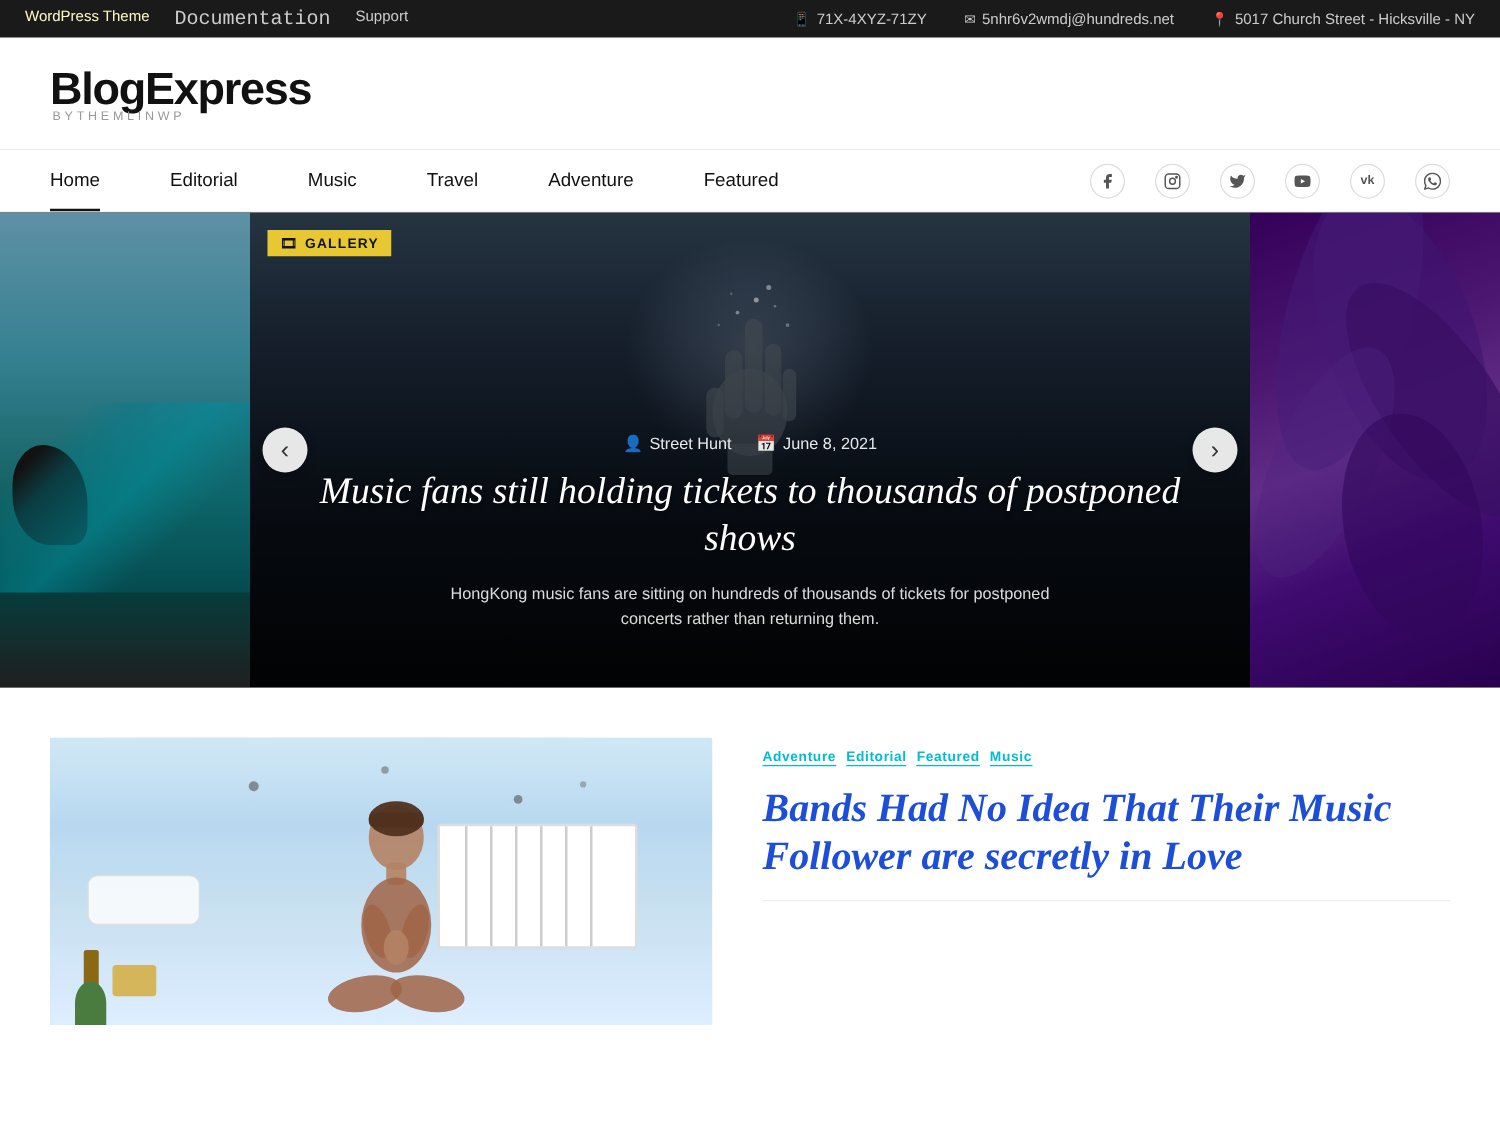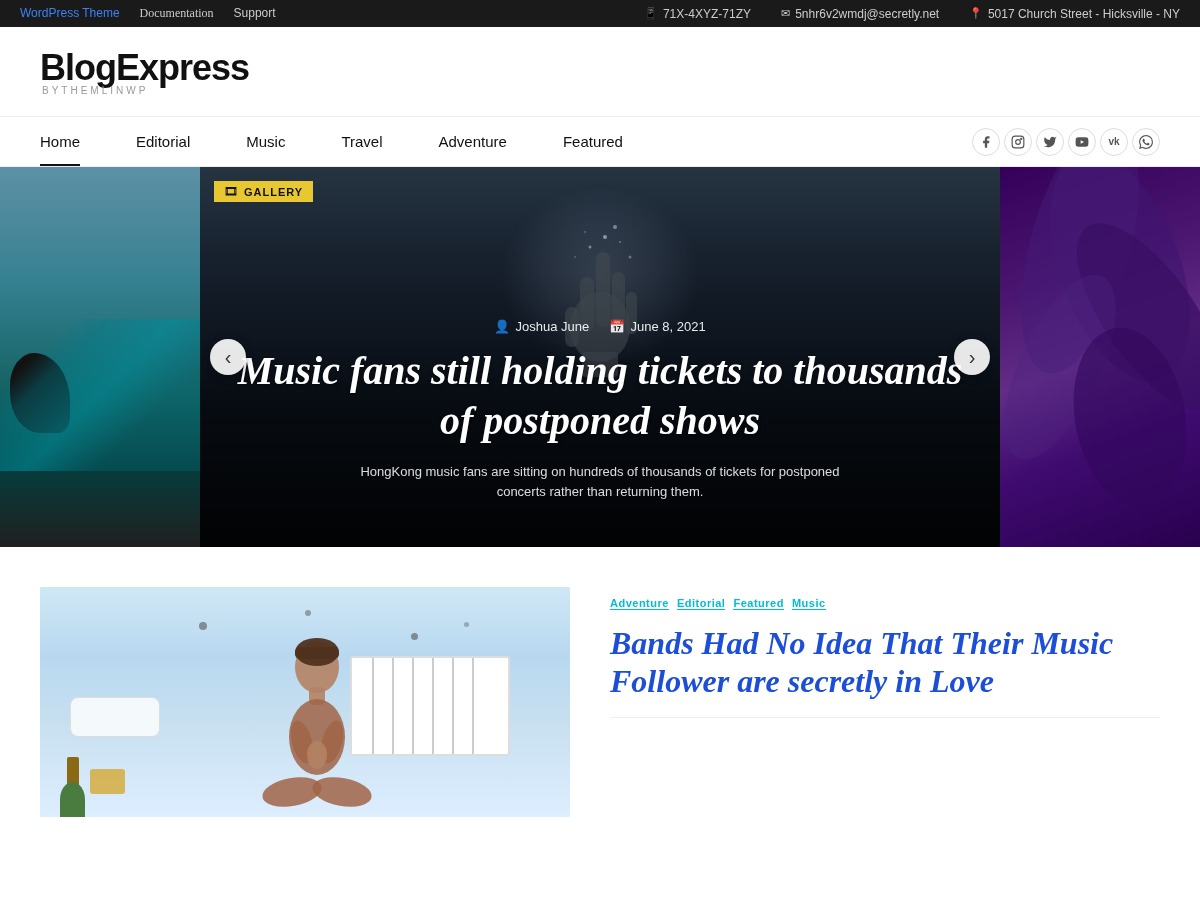--- a/index.html
+++ b/index.html
@@ -102,21 +102,21 @@
       content: '';
       position: absolute;
       bottom: 0;
       left: 20px;
       right: 20px;
       height: 2px;
       background: #111;
     }
     .nav-link:first-child { padding-left: 0; }
     .nav-link:first-child.active::after { left: 0; }
-    .nav-social { display: flex; gap: 4px; }
+    .nav-social { display: flex; gap: 24px; }
     .social-icon {
       width: 28px;
       height: 28px;
       border: 1px solid #ddd;
       border-radius: 50%;
       display: flex;
       align-items: center;
       justify-content: center;
       font-size: 12px;
       color: #555;
@@ -186,23 +186,23 @@
       align-items: center;
       justify-content: center;
       gap: 20px;
       font-size: 13px;
       font-family: Arial, sans-serif;
       margin-bottom: 12px;
       opacity: 0.9;
     }
     .hero-meta span { display: flex; align-items: center; gap: 5px; }
     .hero-title {
-      font-size: 40px;
+      font-size: 30px;
       font-style: italic;
-      font-weight: 700;
+      font-weight: 400;
       line-height: 1.25;
       margin-bottom: 12px;
       text-shadow: 0 1px 3px rgba(0,0,0,0.5);
     }
     .hero-desc {
       font-size: 13px;
       font-family: Arial, sans-serif;
       opacity: 0.85;
       line-height: 1.5;
       max-width: 500px;
@@ -335,32 +335,32 @@
       background: #1a1a1a;
       border-radius: 40% 60% 20% 50%;
     }
 
   </style>
 </head>
 <body>
 
 <div class="top-bar">
   <div class="top-bar-left">
-    <a href="#" style="color:#3b82f6;text-decoration:none;font-family:Arial,sans-serif;font-size:12px;">WordPress Theme</a>
-    <a href="#" style="color:#ccc;text-decoration:none;font-family:Liberation Serif, serif;font-size:12px;">Documentation</a>
+    <a href="#" style="color:#fef9c3;text-decoration:none;font-family:Arial,sans-serif;font-size:12px;">WordPress Theme</a>
+    <a href="#" style="color:#ccc;text-decoration:none;font-family:Liberation Mono, monospace;font-size:16px;">Documentation</a>
     <a href="#" style="color:#ccc;text-decoration:none;font-family:Arial,sans-serif;font-size:12px;">Support</a>
   </div>
   <div class="top-bar-right">
     <span>
       <span style="font-size:11px;">📱</span>
       <span>71X-4XYZ-71ZY</span>
     </span>
     <span>
       <span style="font-size:11px;">✉</span>
-      <span>5nhr6v2wmdj@secretly.net</span>
+      <span>5nhr6v2wmdj@hundreds.net</span>
     </span>
     <span>
       <span style="font-size:11px;">📍</span>
       <span>5017 Church Street - Hicksville - NY</span>
     </span>
   </div>
 </div>
 
 <div class="header">
   <a href="#" class="logo">
@@ -463,21 +463,21 @@
 
       <div class="gallery-tag">
         <span>🎞</span>
         <span>GALLERY</span>
       </div>
 
       <div class="hero-content">
         <div class="hero-meta">
           <span>
             <span>👤</span>
-            <span>Joshua June</span>
+            <span>Street Hunt</span>
           </span>
           <span>
             <span>📅</span>
             <span>June 8, 2021</span>
           </span>
         </div>
         <div class="hero-title">Music fans still holding tickets to thousands of postponed shows</div>
         <div class="hero-desc">HongKong music fans are sitting on hundreds of thousands of tickets for postponed concerts rather than returning them.</div>
       </div>
     </div>

